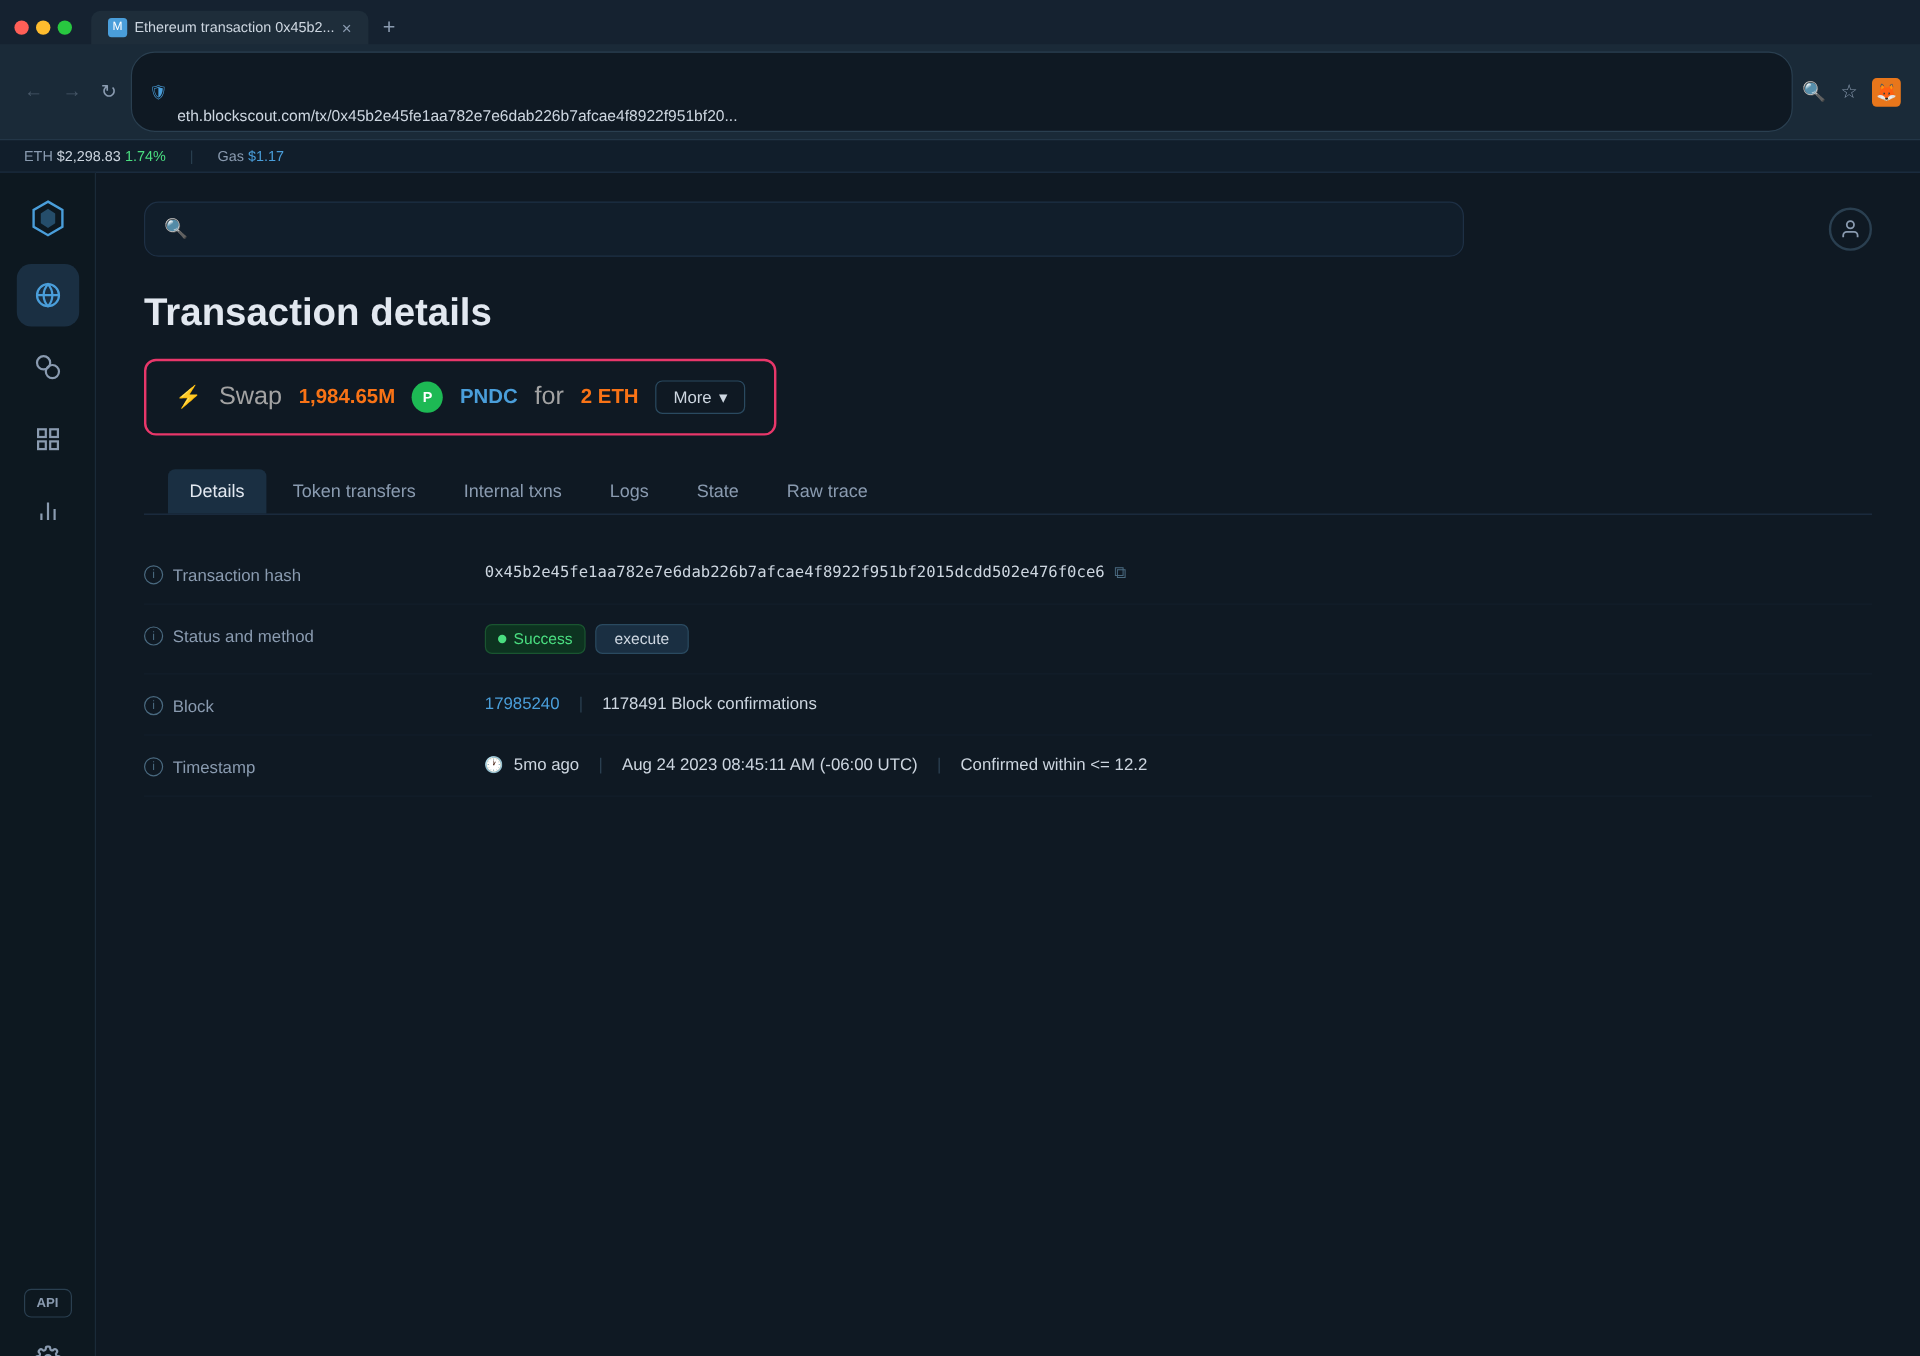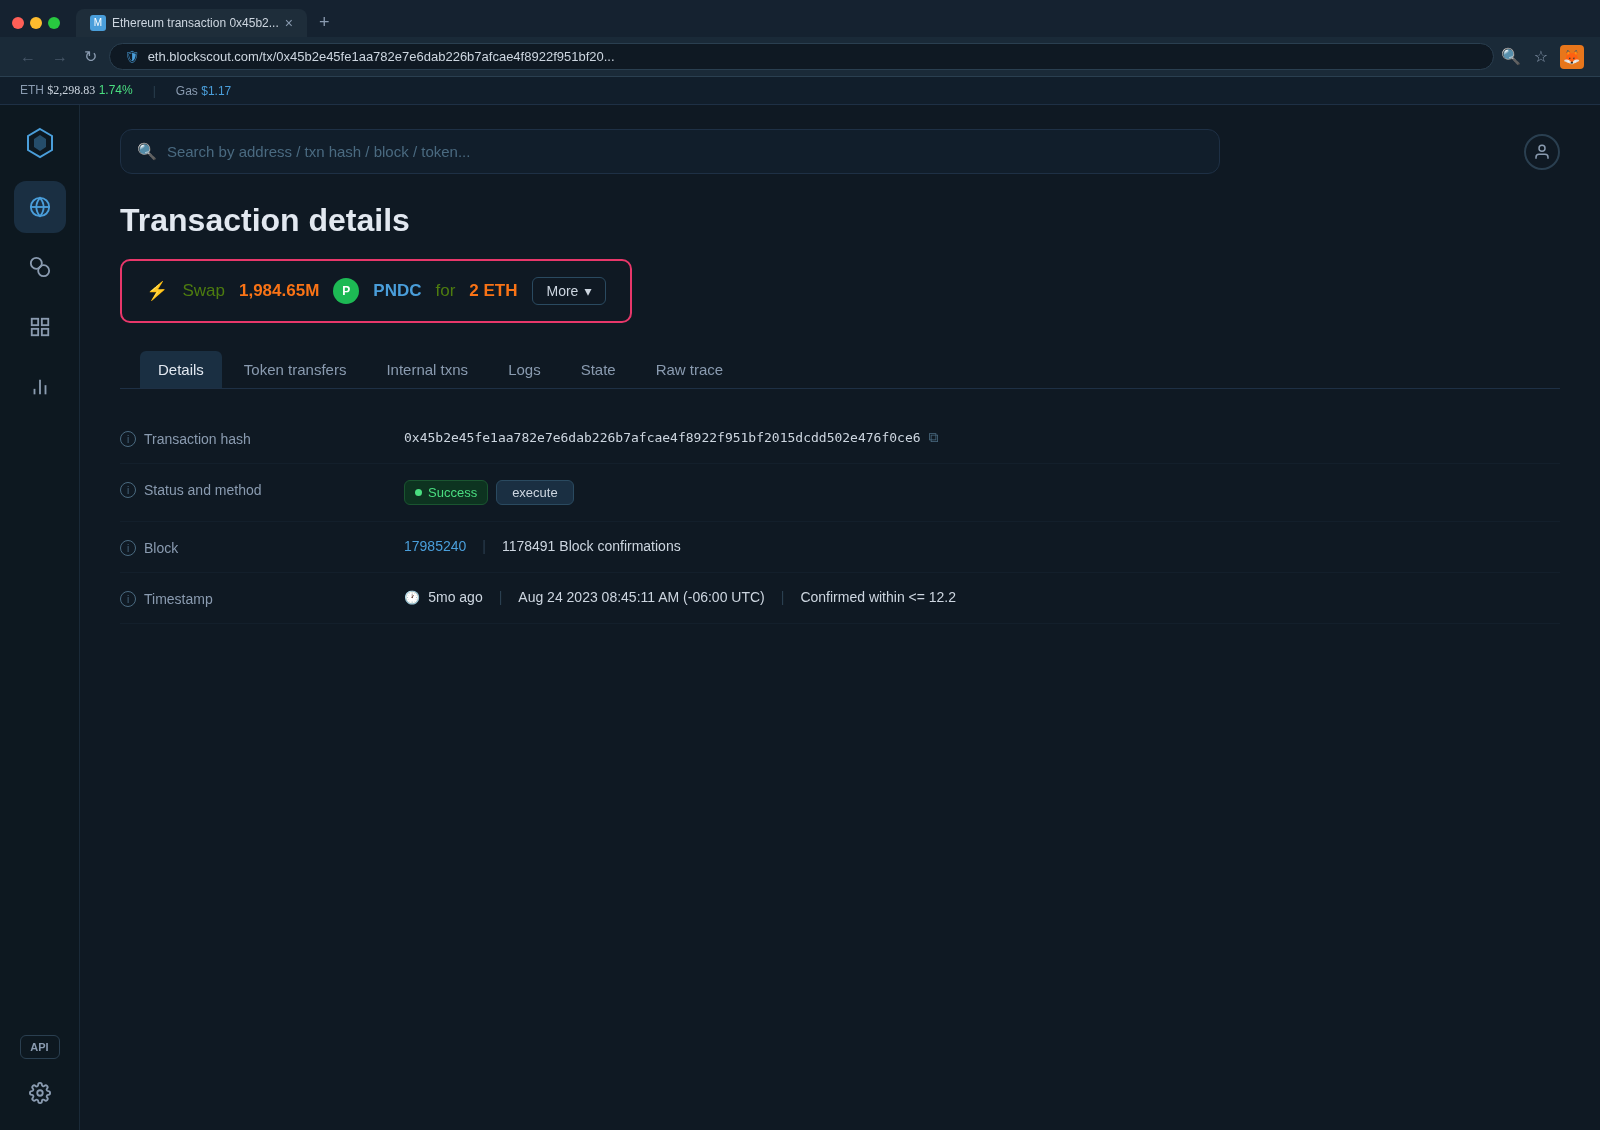--- a/index.html
+++ b/index.html
@@ -38,32 +38,32 @@
       padding: 6px 16px;
       background: #1a2a38;
     }
     .nav-btn { color: #8a9bb0; font-size: 16px; cursor: pointer; background: none; border: none; padding: 4px; }
     .nav-btn:disabled { opacity: 0.4; }
     .address-input {
       flex: 1; background: #0f1923; border: 1px solid #2a3f50; border-radius: 20px;
       padding: 5px 14px; color: #cdd6e0; font-size: 13px; display: flex; align-items: center; gap: 8px;
     }
     .address-shield { color: #4a9eda; font-size: 12px; }
-    .address-text { color: #cdd6e0; font-size: 13px; overflow: hidden; text-overflow: ellipsis; white-space: nowrap; flex: 1; }
+    .address-text { color: #cdd6e0; font-size: 13px; overflow: hidden; text-overflow: ellipsis; white-space: nowrap; flex: 1; margin-top: 40px; }
     .browser-actions { display: flex; align-items: center; gap: 12px; }
     .browser-action-btn { color: #8a9bb0; font-size: 16px; cursor: pointer; background: none; border: none; }
     .metamask-icon { width: 24px; height: 24px; background: #e8761b; border-radius: 4px; display: flex; align-items: center; justify-content: center; font-size: 14px; cursor: pointer; }
 
     
     .price-bar {
       background: #111e2b; border-bottom: 1px solid #1e3045;
       padding: 6px 20px; font-size: 12px; display: flex; gap: 16px; align-items: center;
     }
     .price-item { color: #8a9bb0; }
-    .price-value { color: #cdd6e0; font-family: Liberation Serif, serif; }
+    .price-value { color: #cdd6e0; }
     .price-change-up { color: #4ade80; }
     .price-change-gas { color: #4a9eda; }
     .price-divider { color: #2a3f50; margin: 0 4px; }
 
     
     .app-layout {
       display: flex; min-height: calc(1130px - 100px);
     }
 
     
@@ -111,21 +111,21 @@
       font-size: 32px; font-weight: 700; color: #e2e8f0; margin: 8px 0 20px;
     }
 
     
     .swap-banner {
       border: 2px solid #e8376a; border-radius: 10px;
       padding: 16px 24px; display: inline-flex; align-items: center; gap: 14px;
       margin-bottom: 28px; background: transparent;
     }
     .swap-bolt { color: #8a9bb0; font-size: 18px; }
-    .swap-text { color: #4d7c0f; font-size: 17px; }
+    .swap-text { color: #a3a3a3; font-size: 21px; }
     .swap-amount { color: #f97316; font-weight: 600; font-size: 17px; }
     .pndc-icon {
       width: 26px; height: 26px; background: #1db954; border-radius: 50%;
       display: flex; align-items: center; justify-content: center; color: #fff; font-size: 12px; font-weight: 700;
     }
     .pndc-text { color: #4a9eda; font-size: 17px; font-weight: 600; }
     .more-btn {
       border: 1px solid #2a4a60; border-radius: 6px; padding: 5px 14px;
       color: #cdd6e0; font-size: 14px; cursor: pointer; background: transparent;
       display: flex; align-items: center; gap: 6px;
@@ -277,21 +277,20 @@
       </svg>
     </div>
   </div>
 
   <div class="main-content">
 
     
     <div class="search-container" style="display:flex;align-items:center;gap:16px;">
       <div class="search-bar" style="flex:1;">
         <span class="search-icon">🔍</span>
-        <span class="search-input-text">Search by address / txn hash / block / token...</span>
       </div>
       <div class="user-icon">
         <svg width="18" height="18" viewBox="0 0 24 24" fill="none" stroke="currentColor" stroke-width="2">
           <path d="M20 21v-2a4 4 0 0 0-4-4H8a4 4 0 0 0-4 4v2"></path>
           <circle cx="12" cy="7" r="4"></circle>
         </svg>
       </div>
     </div>
 
     

